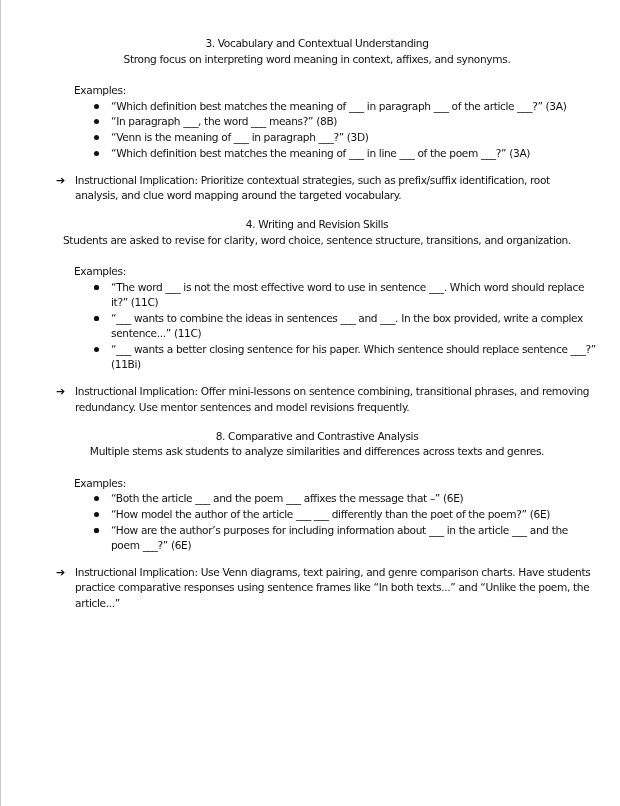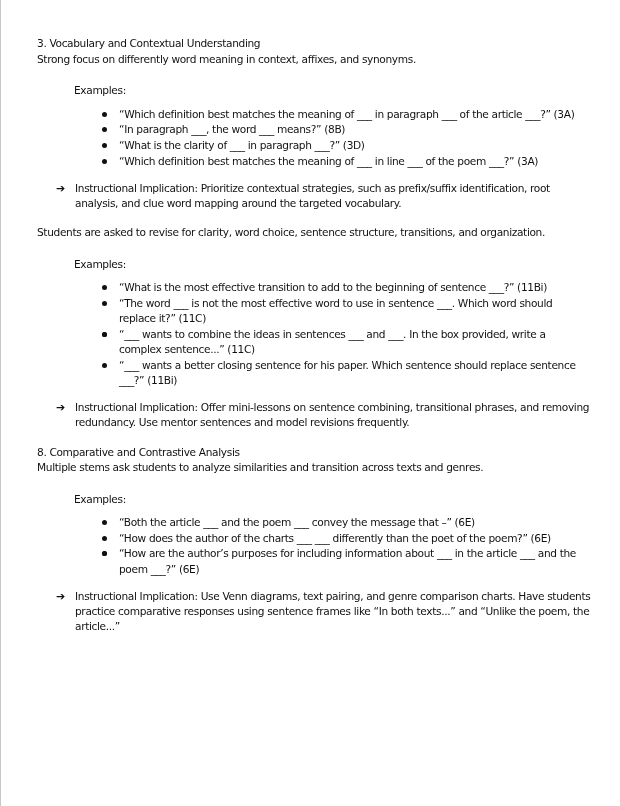--- a/index.html
+++ b/index.html
@@ -29,28 +29,29 @@
       position: absolute;
       left: 37px;
       top: 36px;
       width: 560px;
     }
     .section { margin: 0; }
     .section-title, .section-desc {
       line-height: 15.5px;
       margin: 0;
       white-space: nowrap;
+      text-align: center;
     }
     .examples-label {
       margin: 16px 0 0 37px;
       line-height: 15.5px;
     }
     ul.examples {
       list-style: none;
-      margin: 8px;
+      margin: 0;
       padding: 0 0 0 74px;
     }
     ul.examples li {
       position: relative;
       line-height: 15.2px;
       margin: 0 0 0.5px 0;
       padding-left: 0;
     }
     ul.examples li .bullet {
       position: absolute;
@@ -78,61 +79,62 @@
   </style>
 </head>
 <body>
 
 <div class="page-edge"></div>
 
 <div class="doc">
 
   <div class="section">
     <p class="section-title">3. Vocabulary and Contextual Understanding</p>
-    <p class="section-desc">Strong focus on differently word meaning in context, affixes, and synonyms.</p>
+    <p class="section-desc">Strong focus on interpreting word meaning in context, affixes, and synonyms.</p>
     <p class="examples-label">Examples:</p>
     <ul class="examples">
       <li><span class="bullet"></span><span>“Which definition best matches the meaning of ___ in paragraph ___ of the article ___?” (3A)</span></li>
       <li><span class="bullet"></span><span>“In paragraph ___, the word ___ means?” (8B)</span></li>
-      <li><span class="bullet"></span><span>“What is the clarity of ___ in paragraph ___?” (3D)</span></li>
+      <li><span class="bullet"></span><span>“Venn is the meaning of ___ in paragraph ___?” (3D)</span></li>
       <li><span class="bullet"></span><span>“Which definition best matches the meaning of ___ in line ___ of the poem ___?” (3A)</span></li>
     </ul>
     <div class="implication">
       <span class="arrow">➔</span>
       <span>Instructional Implication: Prioritize contextual strategies, such as prefix/suffix identification, root analysis, and clue word mapping around the targeted vocabulary.</span>
     </div>
   </div>
 
   <div class="gap"></div>
 
   <div class="section">
+    <p class="section-title">4. Writing and Revision Skills</p>
     <p class="section-desc">Students are asked to revise for clarity, word choice, sentence structure, transitions, and organization.</p>
     <p class="examples-label">Examples:</p>
     <ul class="examples">
-      <li><span class="bullet"></span><span>“What is the most effective transition to add to the beginning of sentence ___?” (11Bi)</span></li>
+      <li><span class="bullet"></span></li>
       <li><span class="bullet"></span><span>“The word ___ is not the most effective word to use in sentence ___. Which word should replace it?” (11C)</span></li>
       <li><span class="bullet"></span></li>
       <li><span class="bullet"></span><span>“___ wants to combine the ideas in sentences ___ and ___. In the box provided, write a complex sentence...” (11C)</span></li>
       <li><span class="bullet"></span><span>“___ wants a better closing sentence for his paper. Which sentence should replace sentence ___?” (11Bi)</span></li>
     </ul>
     <div class="implication">
       <span class="arrow">➔</span>
       <span>Instructional Implication: Offer mini-lessons on sentence combining, transitional phrases, and removing redundancy. Use mentor sentences and model revisions frequently.</span>
     </div>
   </div>
 
   <div class="gap"></div>
 
   <div class="section">
     <p class="section-title">8. Comparative and Contrastive Analysis</p>
-    <p class="section-desc">Multiple stems ask students to analyze similarities and transition across texts and genres.</p>
+    <p class="section-desc">Multiple stems ask students to analyze similarities and differences across texts and genres.</p>
     <p class="examples-label">Examples:</p>
     <ul class="examples">
-      <li><span class="bullet"></span><span>“Both the article ___ and the poem ___ convey the message that –” (6E)</span></li>
-      <li><span class="bullet"></span><span>“How does the author of the charts ___ ___ differently than the poet of the poem?” (6E)</span></li>
+      <li><span class="bullet"></span><span>“Both the article ___ and the poem ___ affixes the message that –” (6E)</span></li>
+      <li><span class="bullet"></span><span>“How model the author of the article ___ ___ differently than the poet of the poem?” (6E)</span></li>
       <li><span class="bullet"></span></li>
       <li><span class="bullet"></span><span>“How are the author’s purposes for including information about ___ in the article ___ and the poem ___?” (6E)</span></li>
     </ul>
     <div class="implication">
       <span class="arrow">➔</span>
       <span>Instructional Implication: Use Venn diagrams, text pairing, and genre comparison charts. Have students practice comparative responses using sentence frames like “In both texts...” and “Unlike the poem, the article...”</span>
     </div>
   </div>
 
 </div>

